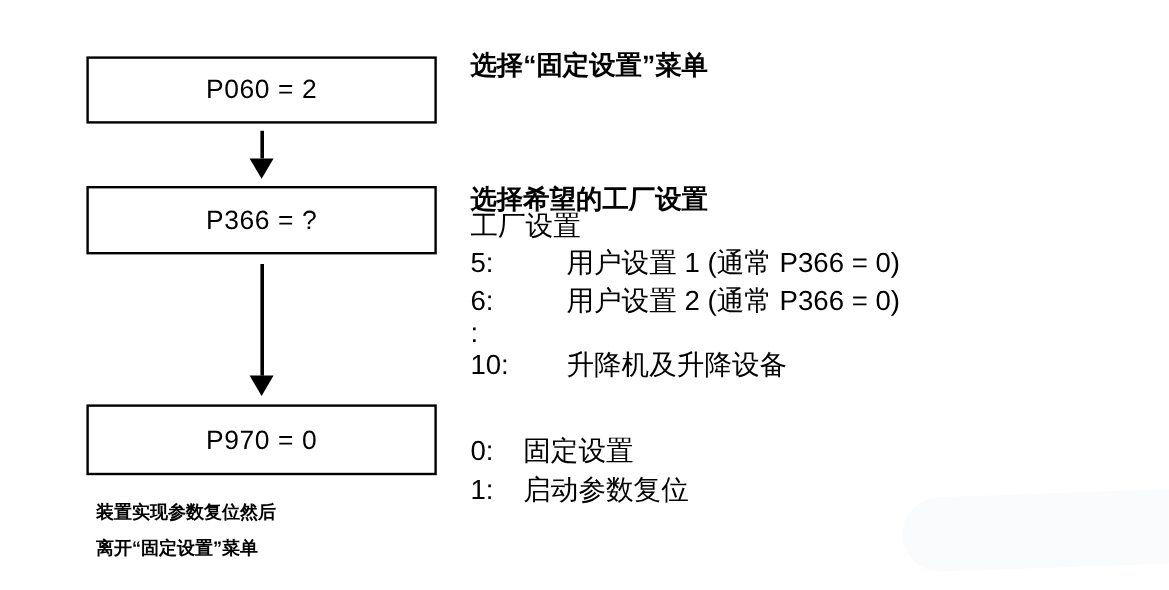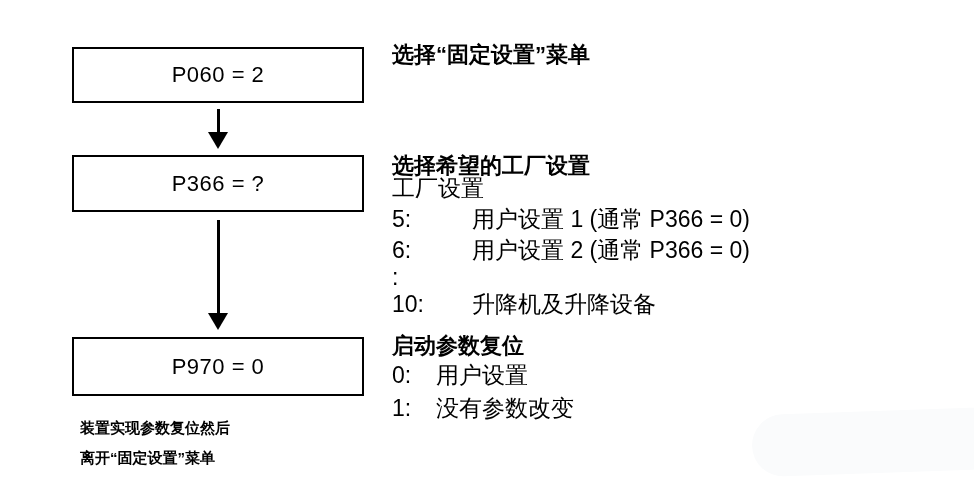--- a/index.html
+++ b/index.html
@@ -165,26 +165,25 @@
     <div class="opt-row continuation">
       <span class="opt-value">:</span>
       <span class="opt-label"></span>
     </div>
     <div class="opt-row">
       <span class="opt-value">10:</span>
       <span class="opt-label">升降机及升降设备</span>
     </div>
   </div>
 
-  <div class="heading" id="heading-step3">启动参数复位</div>
 
   <div class="opts" id="opts-step3">
     <div class="opt-row">
       <span class="opt-value">0:</span>
-      <span class="opt-label">用户设置</span>
+      <span class="opt-label">固定设置</span>
     </div>
     <div class="opt-row">
       <span class="opt-value">1:</span>
-      <span class="opt-label">没有参数改变</span>
+      <span class="opt-label">启动参数复位</span>
     </div>
   </div>
 
 </div>
 
 </body></html>

